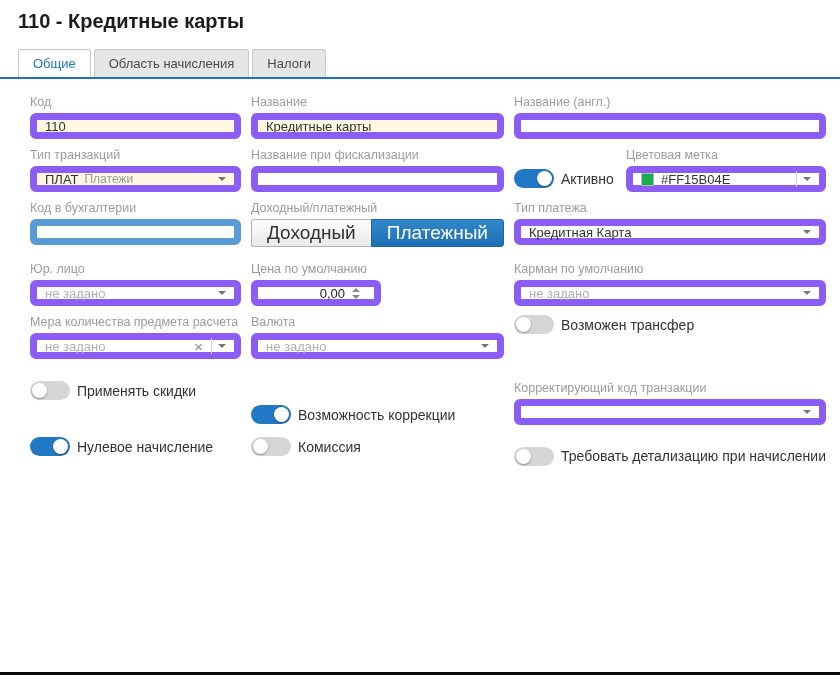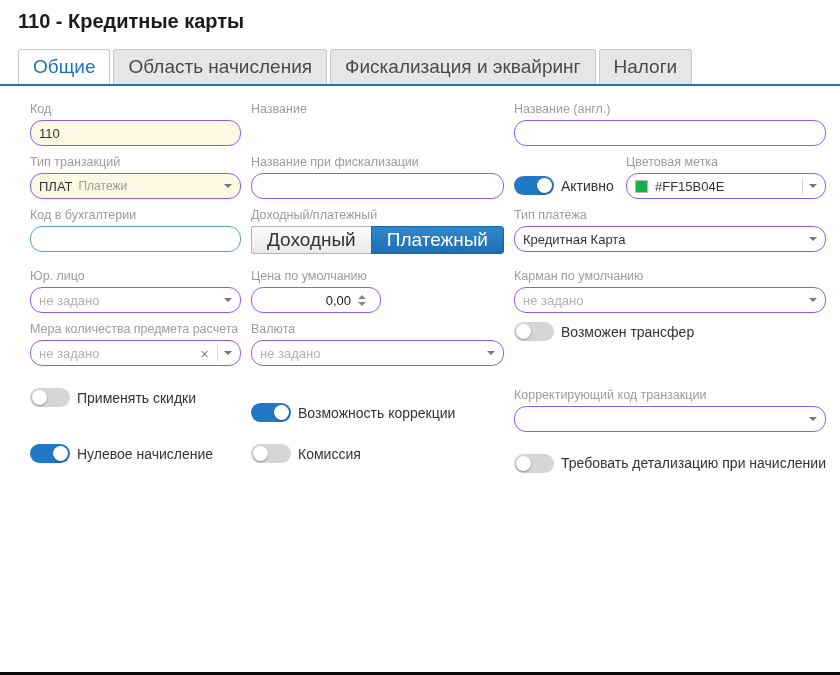--- a/index.html
+++ b/index.html
@@ -18,21 +18,21 @@
   }
   .tabs {
     display: flex;
     gap: 3px;
     padding-left: 18px;
     margin-top: 16px;
     border-bottom: 2px solid #1d76bb;
     align-items: flex-end;
   }
   .tab {
-    font-size: 19px;
+    font-size: 13px;
     color: #4a4a4a;
     background: #e6e6e6;
     border: 1px solid #c9c9c9;
     border-bottom: none;
     border-radius: 3px 3px 0 0;
     padding: 6px 14px;
     cursor: pointer;
     white-space: nowrap;
   }
   .tab.active { background: #fff; color: #1d76bb; }
@@ -48,22 +48,22 @@
   .cell.gap-xl { margin-bottom: 22px; }
   .label {
     font-size: 12.5px;
     color: #9c9c9c;
     margin-bottom: 3px;
     line-height: 15px;
     white-space: nowrap;
   }
   .control {
     height: 26px;
-    border: 1px solid #8b5cf6;
-    border-radius: 12px;
+    border: 7px solid #8b5cf6;
+    border-radius: 6px;
     background: #fff;
     display: flex;
     align-items: center;
     padding: 0 8px;
     font-size: 13px;
     color: #333;
     width: 100%;
   }
   input.control { display: block; outline: none; }
   .yellow { background: #fcf8e2; }
@@ -141,21 +141,21 @@
   .seg-btn.selected {
     background: linear-gradient(#3188c9, #1d6fb4);
     border-color: #1a66a4;
     color: #fff;
     border-radius: 0 3px 3px 0;
   }
 
   .active-color-cell { display: flex; justify-content: space-between; align-items: flex-start; }
   .active-toggle-wrap { margin-top: 21px; }
   .color-field { width: 200px; }
-  .toggle-offset { margin-top: 15px; }
+  .toggle-offset { margin-top: 24px; }
 
   .row8 { margin-top: 0; margin-bottom: 12px; height: 19px; text-align: right; }
   .row9 { margin-bottom: 12px; }
   .row10 { margin-bottom: 28px; height: 19px; }
 
   .bottom-bar {
     position: absolute;
     left: 0; right: 0; bottom: 0;
     height: 3px;
     background: #0a0a0a;
@@ -164,32 +164,32 @@
 </head>
 <body>
 
 <div class="page">
 
   <div class="page-title">110 - Кредитные карты</div>
 
   <div class="tabs">
     <div class="tab active">Общие</div>
     <div class="tab">Область начисления</div>
-    <div class="tab">Фискализация и эквайринг</div>
     <div class="tab">Налоги</div>
   </div>
 
   <div class="form">
 
     <div class="cell">
       <div class="label">Код</div>
       <input class="control yellow" value="110" style="">
     </div>
     <div class="cell">
       <div class="label">Название</div>
+      <input class="control yellow" value="Кредитные карты" style="">
     </div>
 
     <div class="cell">
       <div class="label">Название (англ.)</div>
       <input class="control" value="" style="">
     </div>
     <div class="cell">
       <div class="label">Тип транзакций</div>
       <div class="control select yellow">
         <span>ПЛАТ</span>

